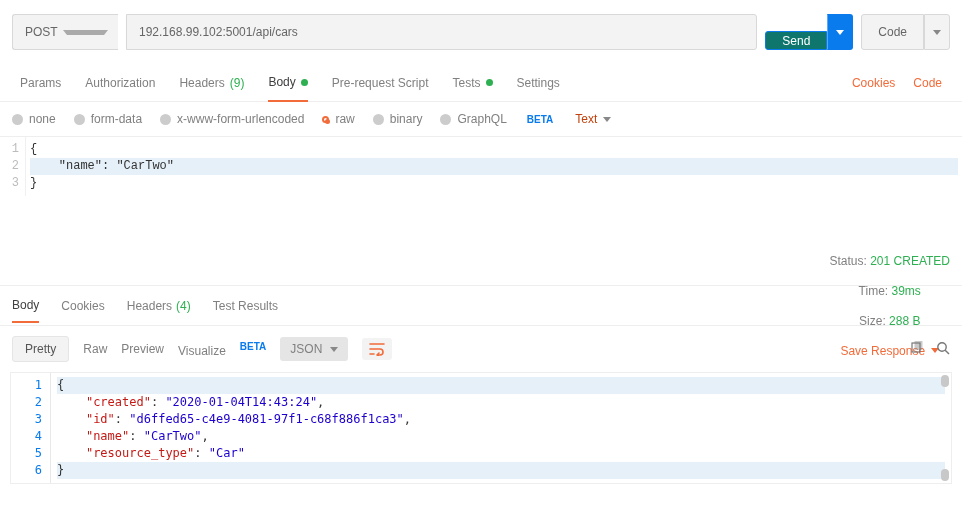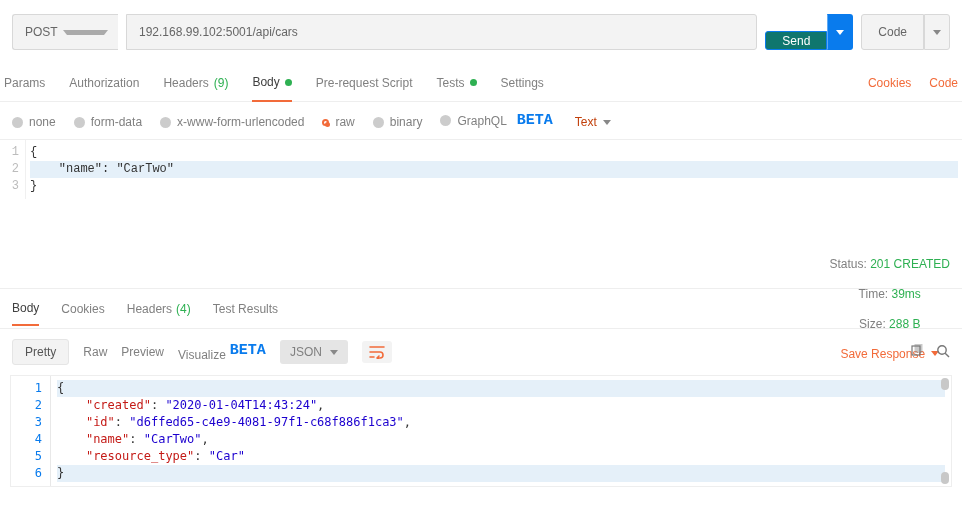--- a/index.html
+++ b/index.html
@@ -58,21 +58,21 @@
 .btn-group .btn-drop { border-radius:0 3px 3px 0; border-left:1px solid rgba(255,255,255,0.3); padding:0 8px; }
 .btn-primary { background:#0f766e; color:#fff; border-color:#097BED; font-weight:400;margin-top:17px; }
 .btn-group.primary .btn-drop { background:#097BED; color:#fff; border-color:#097BED; border-left:1px solid rgba(255,255,255,0.35); }
 .btn-group.secondary .btn-drop { border-left:1px solid #d8d8d8; }
 
 
 .tabs {
   display:flex;
   align-items:center;
   border-bottom:1px solid #eee;
-  padding:0 4px;
+  padding:0 20px;
   height:38px;
   font-size:12px;
   color:#808080;
 }
 .tab { margin-right:24px; cursor:pointer; display:flex; align-items:center; gap:5px; height:100%; }
 .tab .count { color:#2EB052; }
 .tab.active { color:#404040; font-weight:500; border-bottom:2px solid #F26B3A; margin-bottom:-1px; }
 .dot { width:7px; height:7px; border-radius:50%; background:#2EB052; display:inline-block; }
 .tabs .right { margin-left:auto; display:flex; gap:18px; color:#F26B3A; }
 
@@ -85,21 +85,21 @@
   gap:18px;
   font-size:12px;
   color:#808080;
 }
 .radio { display:flex; align-items:center; gap:6px; }
 .radio-circle {
   width:11px; height:11px; border-radius:50%; background:#ccc; display:inline-block; position:relative;
 }
 .radio.selected .radio-circle { border:2px solid #F26B3A; background:transparent; width:7px; height:7px; }
 .radio.selected .radio-circle::after { content:""; position:absolute; width:5px; height:5px; background:#F26B3A; border-radius:50%; top:1px; left:1px; }
-.beta { color:#097BED; font-size:15px; font-weight:600; margin-left:4px; vertical-align:super;font-family:Liberation Mono, monospace; }
+.beta { color:#097BED; font-size:10px; font-weight:600; margin-left:14px; vertical-align:super; }
 .text-dropdown { color:#c2410c; display:flex; align-items:center; gap:6px; margin-left:4px; }
 
 
 .code-editor {
   display:flex;
   font-family: "SFMono-Regular", Consolas, "Liberation Mono", Menlo, monospace;
   font-size:12px;
   border-bottom:1px solid #eee;
 }
 .gutter {

